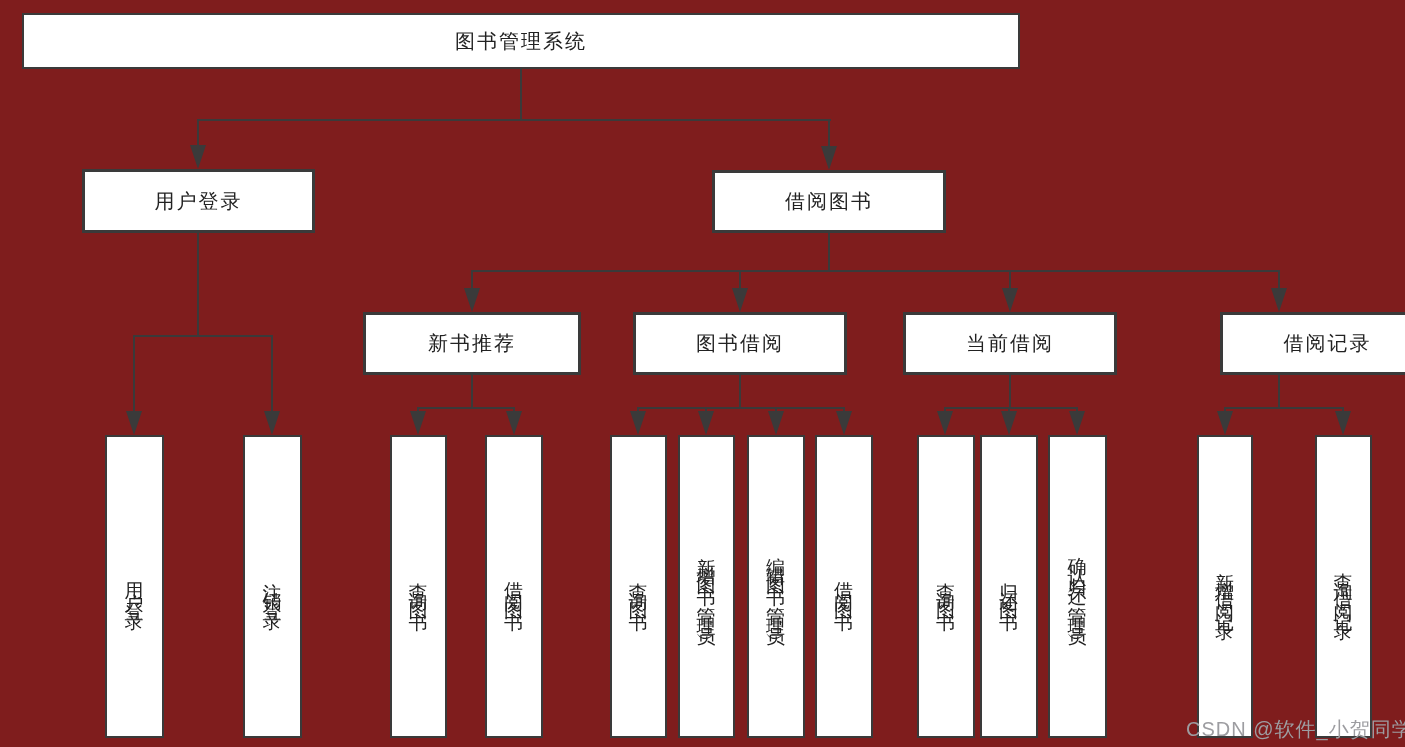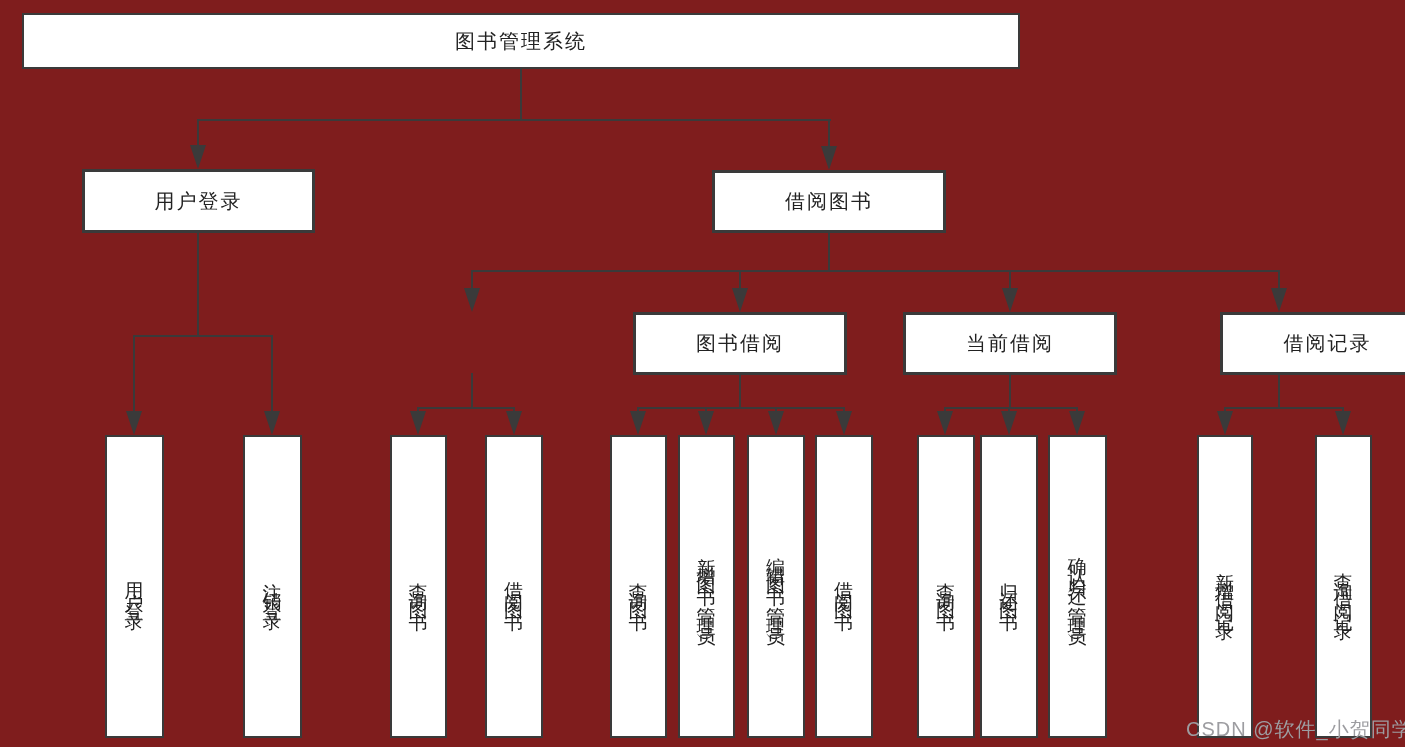--- a/index.html
+++ b/index.html
@@ -67,20 +67,23 @@
     <span>图书管理系统</span>
   </div>
 
   <div class="box" style="left:82px;top:169px;width:233px;height:64px;">
     <span>用户登录</span>
   </div>
   <div class="box" style="left:712px;top:170px;width:234px;height:63px;">
     <span>借阅图书</span>
   </div>
 
+  <div class="box" style="left:363px;top:312px;width:218px;height:63px;">
+    <span>新书推荐</span>
+  </div>
   <div class="box" style="left:633px;top:312px;width:214px;height:63px;">
     <span>图书借阅</span>
   </div>
   <div class="box" style="left:903px;top:312px;width:214px;height:63px;">
     <span>当前借阅</span>
   </div>
   <div class="box" style="left:1172px;top:312px;width:215px;height:63px;margin-left:48px;">
     <span>借阅记录</span>
   </div>
 

